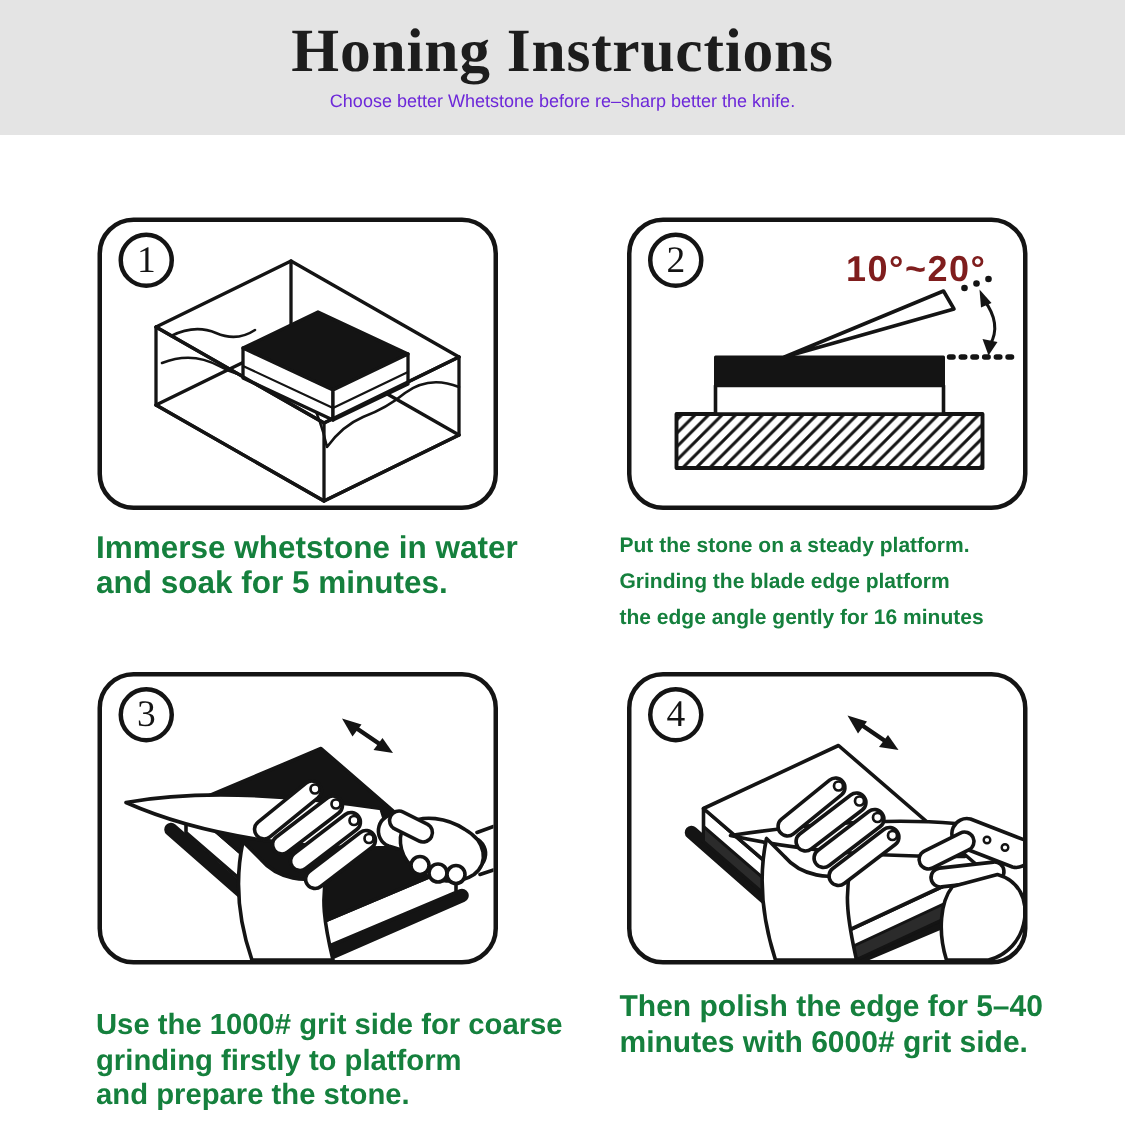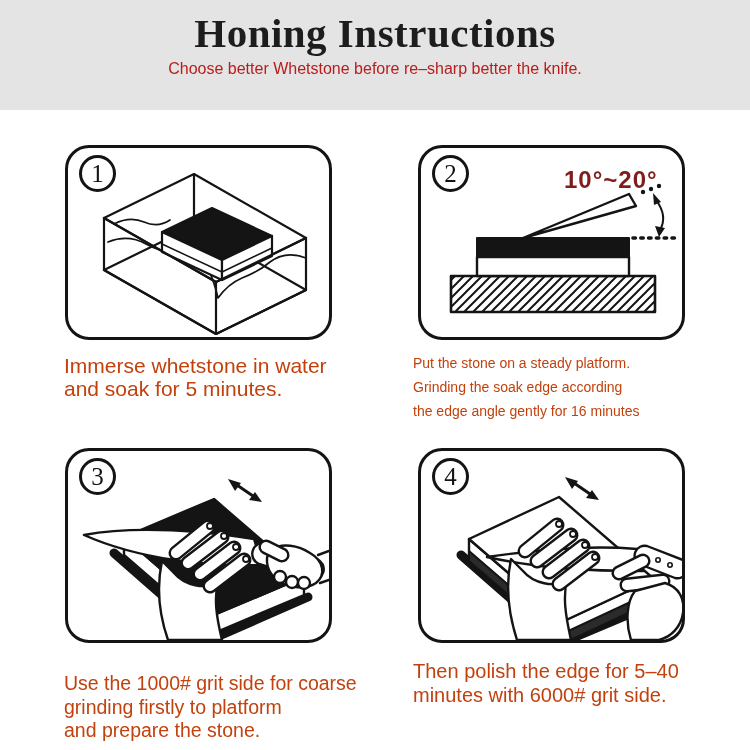--- a/index.html
+++ b/index.html
@@ -1,28 +1,28 @@
 <!DOCTYPE html>
 <html><head>
 <meta charset="utf-8">
 <style>
   html,body { margin:0; padding:0; }
   body {
     width:750px; height:750px; background:#ffffff; position:relative; overflow:hidden;
     font-family:"Liberation Sans", sans-serif;
   }
   .header {
-    position:absolute; left:0; top:0; width:750px; height:110px;
+    position:absolute; left:0; top:0; width:750px; height:90px;
     background:#e4e4e4; text-align:center;
   }
   .title {
     padding-top:9px; font-family:"Liberation Serif", serif; font-weight:700;
     font-size:41px; color:#1d1d1d; letter-spacing:0.5px;
   }
-  .subtitle { margin-top:3px; font-size:16px; color:#b91c1c; }
+  .subtitle { margin-top:3px; font-size:12px; color:#6d28d9; }
 
   .panel {
     position:absolute; width:261px; height:189px; background:#ffffff;
     border:3px solid #141414; border-radius:24px;
   }
   #panel1 { left:65px;  top:145px; }
   #panel2 { left:418px; top:145px; }
   #panel3 { left:65px;  top:448px; }
   #panel4 { left:418px; top:448px; }
 
@@ -32,21 +32,21 @@
     font-family:"Liberation Serif", serif; font-size:25px; color:#141414;
     display:flex; align-items:center; justify-content:center; background:#fff; z-index:2;
   }
   .panel svg { position:absolute; left:0; top:0; width:261px; height:189px; }
 
   .angle-label {
     position:absolute; left:143px; top:18px; font-size:24px; font-weight:600;
     color:#7f1d1d; letter-spacing:1px; z-index:2;
   }
 
-  .caption { position:absolute; color:#c2410c; }
+  .caption { position:absolute; color:#15803d;font-weight:bold; }
   .caption div { white-space:nowrap; }
   #cap1 { left:64px;  top:354px; font-size:21px;   line-height:23px; }
   #cap2 { left:413px; top:351px; font-size:14px; line-height:24px; }
   #cap3 { left:64px;  top:672px; font-size:19.5px; line-height:23.5px; }
   #cap4 { left:413px; top:659px; font-size:20px;   line-height:24px; }
 </style>
 </head>
 <body>
 
 <div class="header">
@@ -211,21 +211,21 @@
   </svg>
 </div>
 
 <div class="caption" id="cap1">
   <div>Immerse whetstone in water</div>
   <div>and soak for 5 minutes.</div>
 </div>
 
 <div class="caption" id="cap2">
   <div>Put the stone on a steady platform.</div>
-  <div>Grinding the soak edge according</div>
+  <div>Grinding the blade edge platform</div>
   <div>the edge angle gently for 16 minutes</div>
 </div>
 
 <div class="caption" id="cap3">
   <div>Use the 1000# grit side for coarse</div>
   <div>grinding firstly to platform</div>
   <div>and prepare the stone.</div>
 </div>
 
 <div class="caption" id="cap4">

